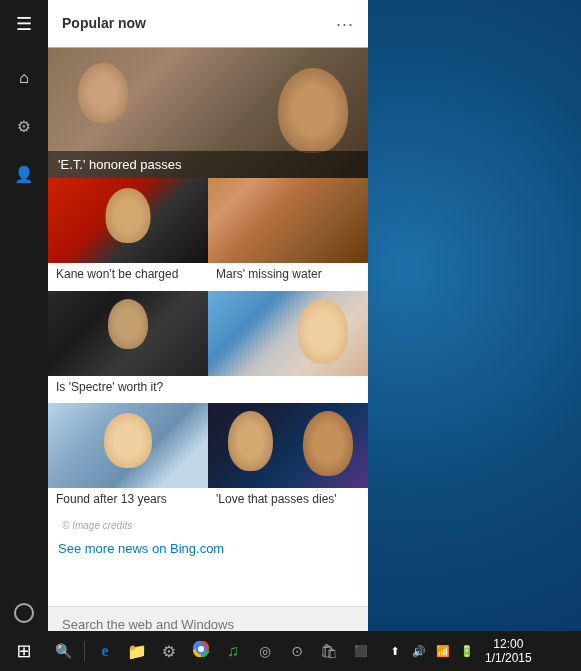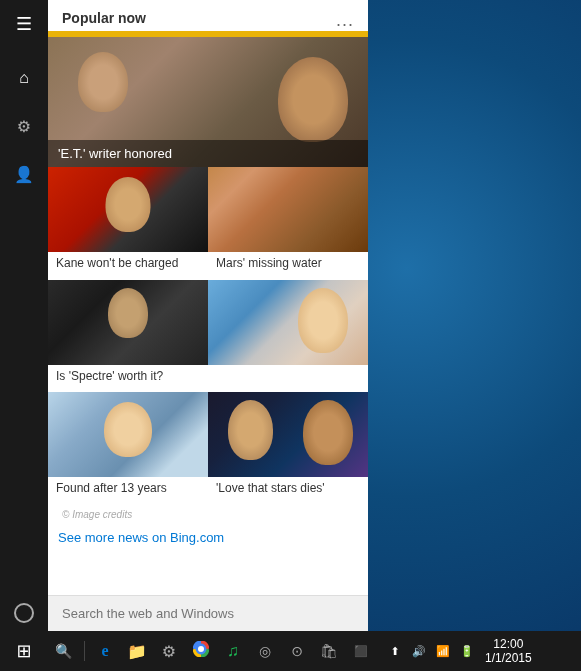--- a/index.html
+++ b/index.html
@@ -138,25 +138,25 @@
       height: calc(100% - 40px);
       background: white;
       display: flex;
       flex-direction: column;
       z-index: 40;
       overflow: hidden;
     }
 
     .news-header {
       display: flex;
-      align-items: flex-start;
+      align-items: flex-end;
       justify-content: space-between;
-      padding: 10px 14px 0;
+      padding: 10px 14px 16px;
       background: white;
-      border-bottom: 6px solid #eab308;
+      border-bottom: 1px solid #eab308;
     }
 
     .news-title {
       font-size: 14px;
       font-weight: 600;
       color: #333;
     }
 
     .news-more {
       color: #666;
@@ -429,21 +429,21 @@
 
   <div class="news-panel">
     <div class="news-header">
       <span class="news-title">Popular now</span>
       <span class="news-more">...</span>
     </div>
     <div class="news-body">
       
       <div class="hero-item">
         <div class="hero-bg img-et-writer hero-image"></div>
-        <div class="hero-caption">'E.T.' writer honored</div>
+        <div class="hero-caption">'E.T.' honored passes</div>
       </div>
 
       
       <div class="news-grid">
 
         <div class="news-item">
           <div class="news-img-placeholder img-kane"></div>
           <div class="news-item-label">Kane won't be charged</div>
         </div>
 
@@ -461,21 +461,21 @@
           <div class="news-img-placeholder img-country"></div>
         </div>
 
         <div class="news-item">
           <div class="news-img-placeholder img-found"></div>
           <div class="news-item-label">Found after 13 years</div>
         </div>
 
         <div class="news-item">
           <div class="news-img-placeholder img-love"></div>
-          <div class="news-item-label">'Love that stars dies'</div>
+          <div class="news-item-label">'Love that passes dies'</div>
         </div>
 
       </div>
 
       <div class="image-credit">© Image credits</div>
       <a class="see-more">See more news on Bing.com</a>
 
       <input class="panel-search" type="text" placeholder="Search the web and Windows" style="">
     </div>
   </div>

